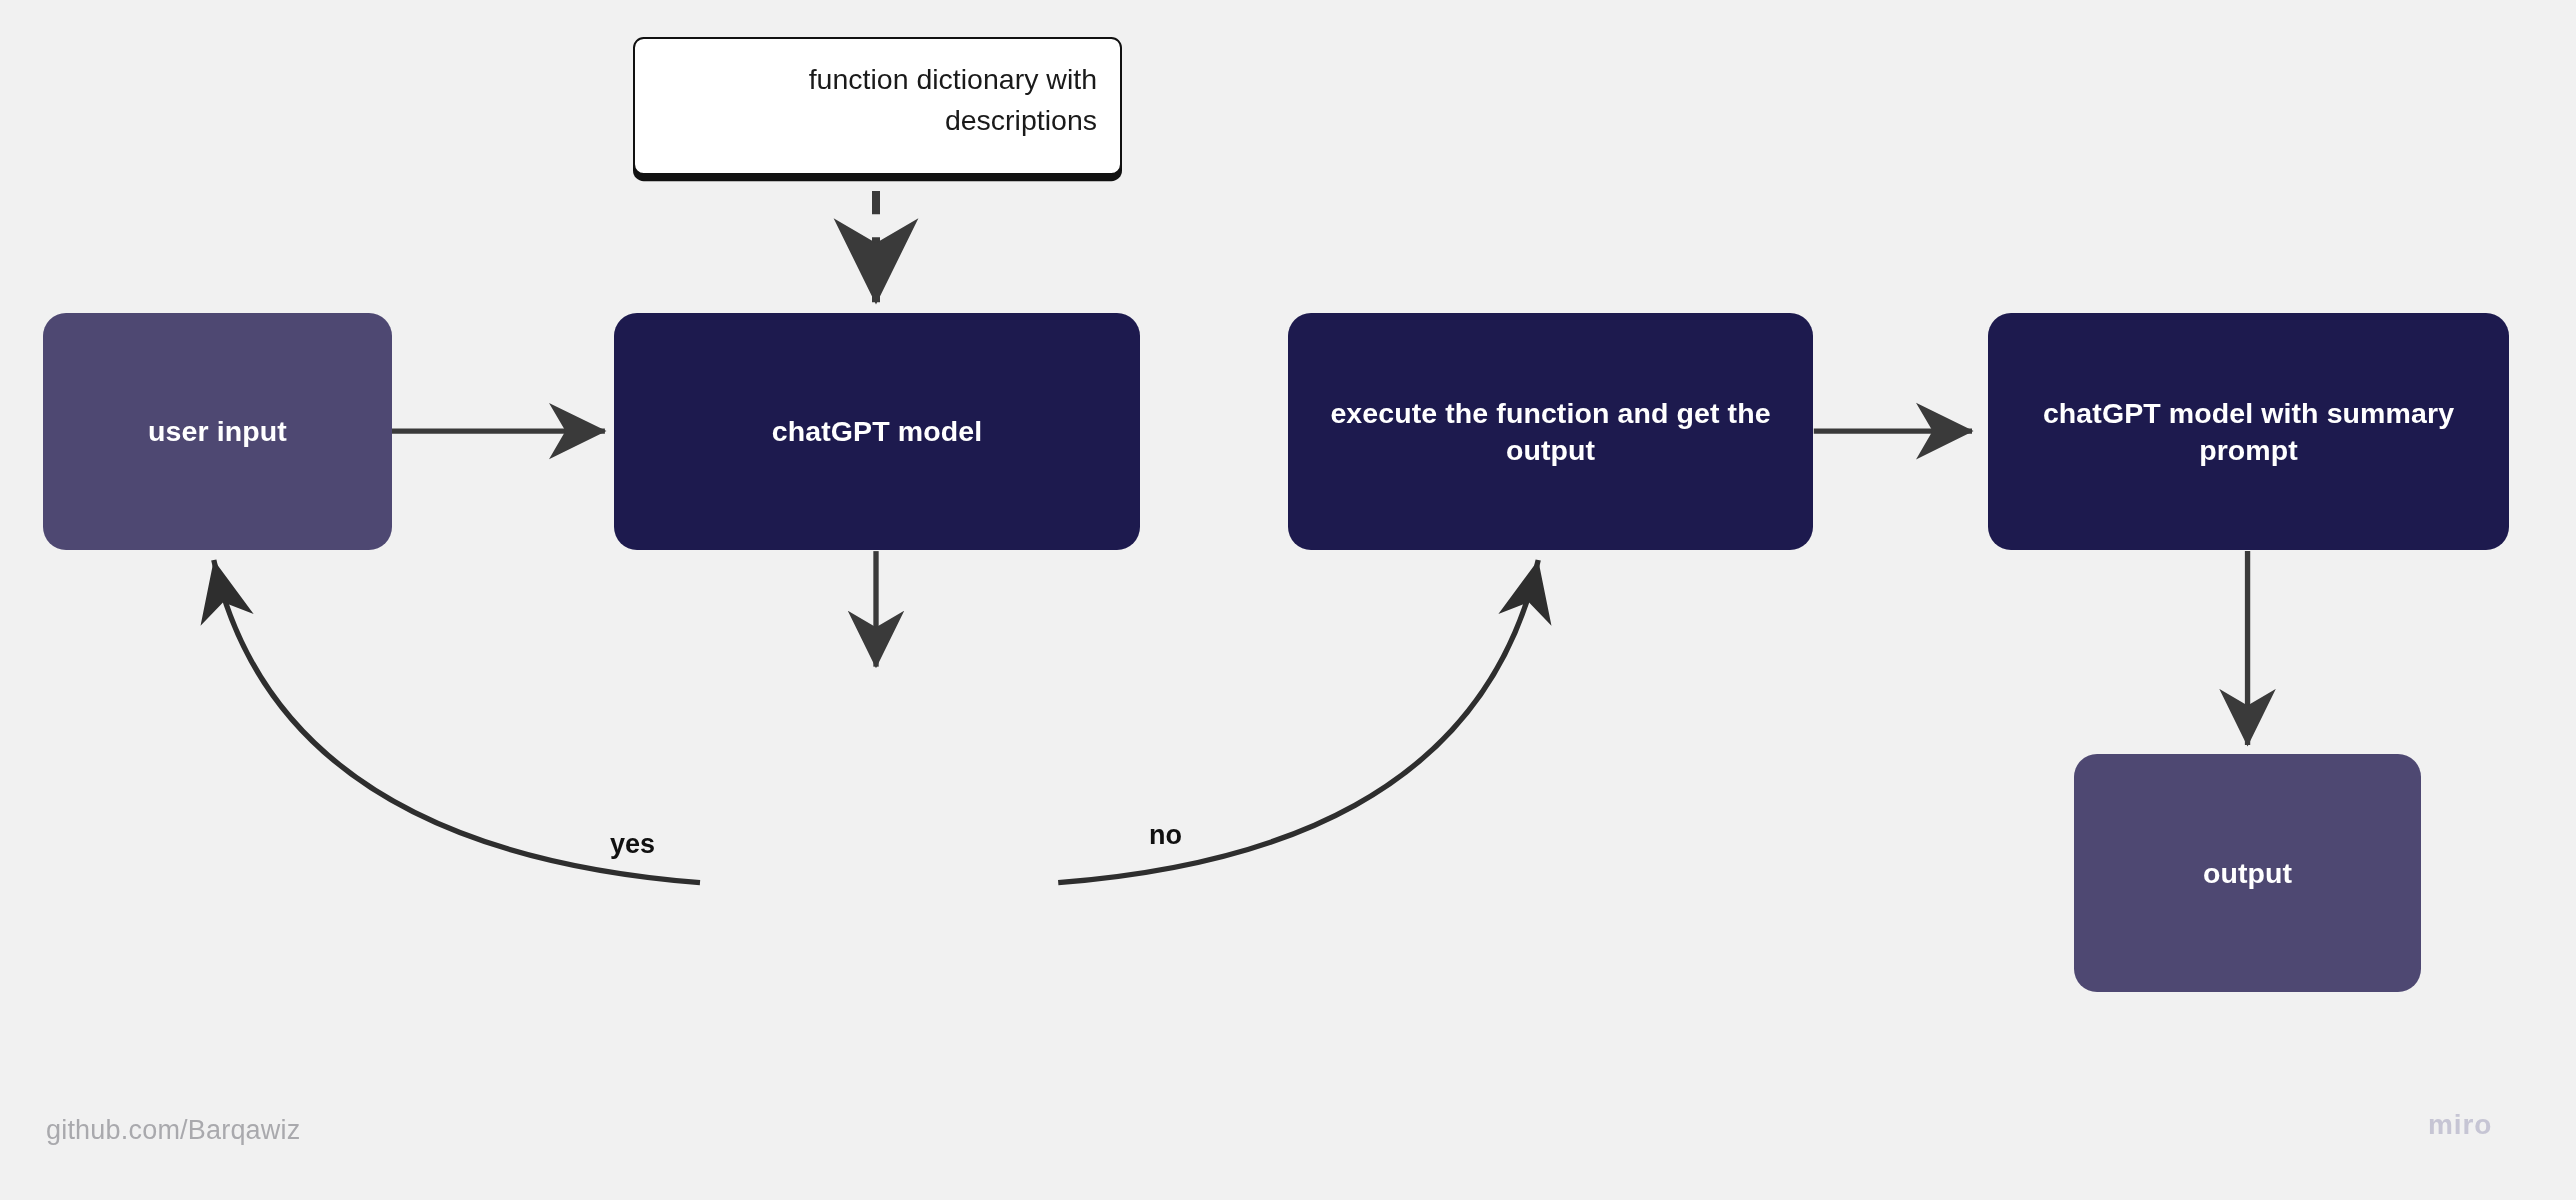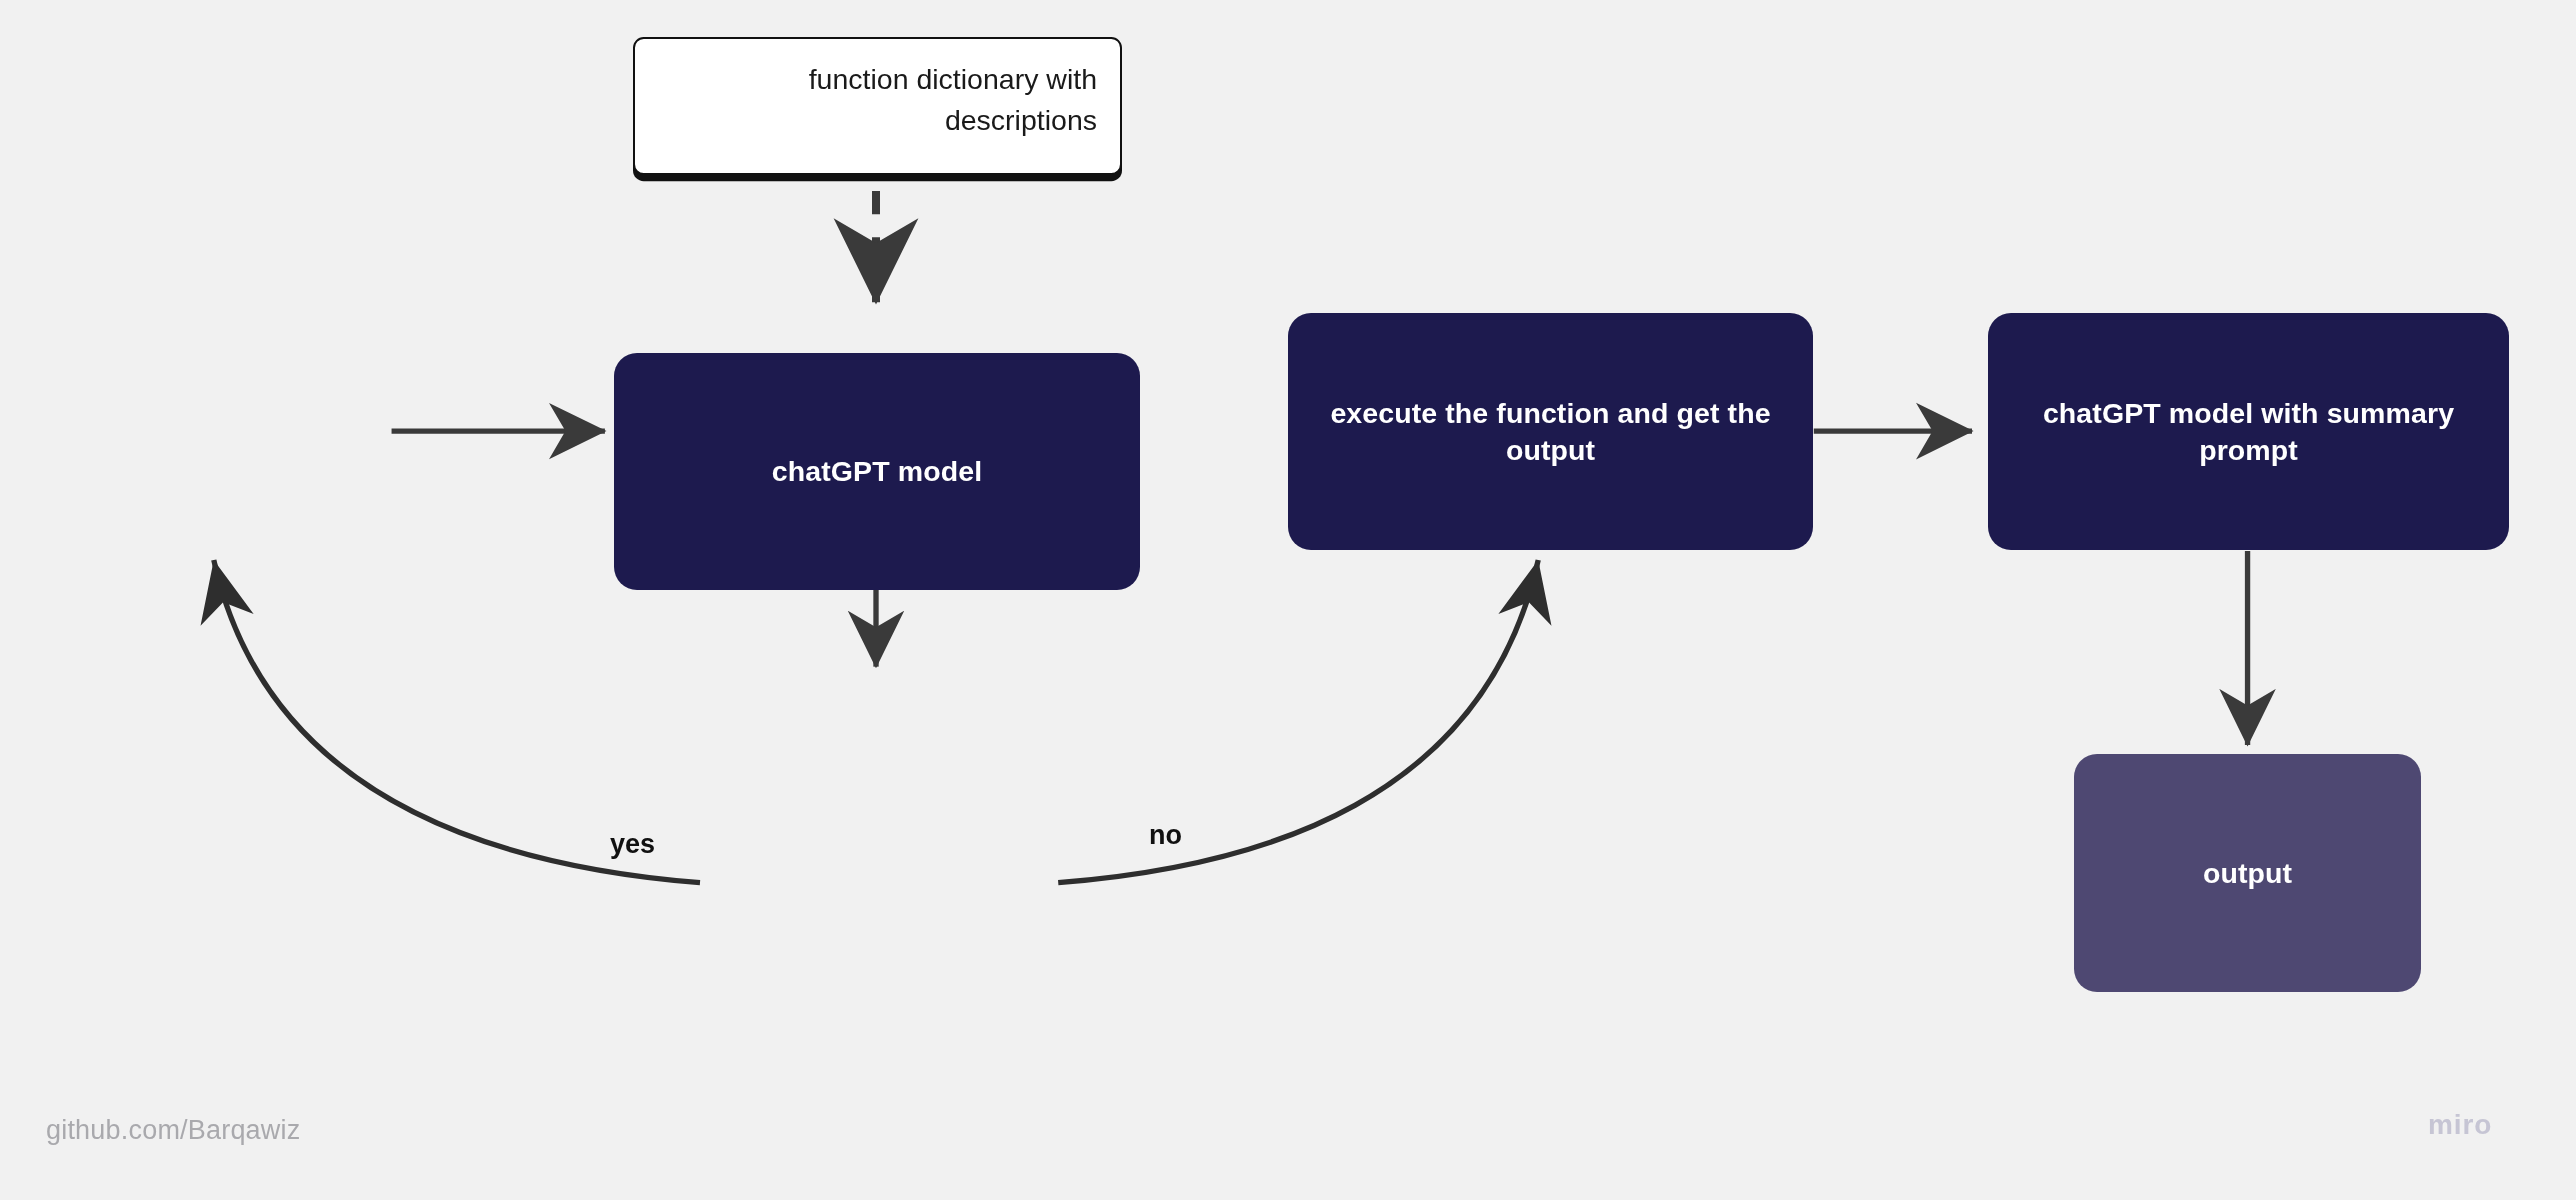--- a/index.html
+++ b/index.html
@@ -148,22 +148,25 @@
 
     <path d="M 787 993 C 560 975, 300 900, 240 630" fill="none" stroke="#2e2e2e" stroke-width="6" marker-end="url(#arrowThin)"></path>
 
     <path d="M 1190 993 C 1420 975, 1670 900, 1730 630" fill="none" stroke="#2e2e2e" stroke-width="6" marker-end="url(#arrowThin)"></path>
   </svg>
 
   <div class="node note" style="left:633px; top:37px; width:489px; height:138px;">
     <span class="label">function dictionary with descriptions</span>
   </div>
 
+  <div class="node proc fill-purple" style="left:43px; top:313px; width:349px; height:237px;">
+    <span class="label">user input</span>
+  </div>
 
-  <div class="node proc fill-navy" style="left:614px; top:313px; width:526px; height:237px;margin-top:40px;">
+  <div class="node proc fill-navy" style="left:614px; top:313px; width:526px; height:237px;">
     <span class="label">chatGPT model</span>
   </div>
 
   <div class="node proc fill-navy" style="left:1288px; top:313px; width:525px; height:237px;">
     <span class="label">execute the function and get the output</span>
   </div>
 
   <div class="node proc fill-navy" style="left:1988px; top:313px; width:521px; height:237px;">
     <span class="label">chatGPT model with summary prompt</span>
   </div>

